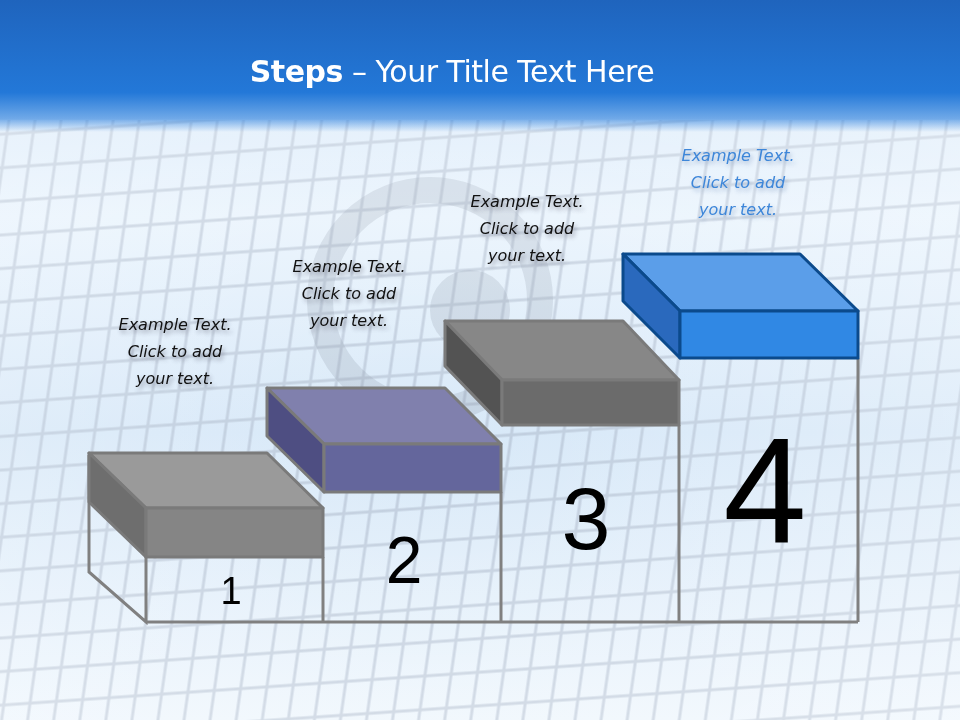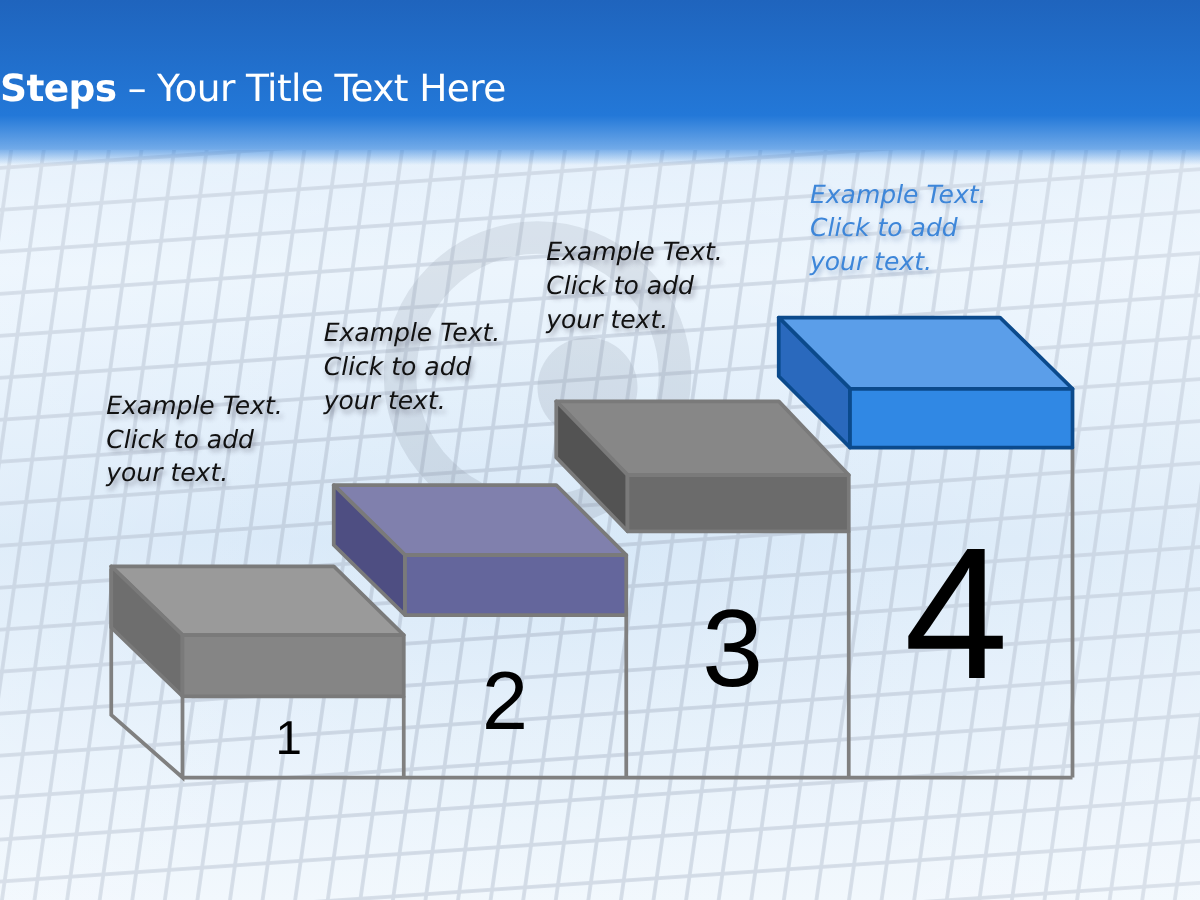--- a/index.html
+++ b/index.html
@@ -2,25 +2,25 @@
 <html><head>
   <meta charset="utf-8">
   <style>
     html, body { margin: 0; padding: 0; }
     body { width: 960px; height: 720px; overflow: hidden; position: relative; font-family: "DejaVu Sans", sans-serif; }
     .bg { position: absolute; left: 0; top: 0; width: 960px; height: 720px;
       background: linear-gradient(180deg, #cfe3f7 0%, #e8f3fd 30%, #d7e8f8 60%, #eef6fd 100%); }
     .grid { position: absolute; left: 0; top: 0; width: 960px; height: 720px; }
     .header { position: absolute; left: 0; top: 0; width: 960px; height: 132px;
       background: linear-gradient(180deg, #1f64bd 0%, #2378d8 70%, rgba(40,125,220,0.6) 90%, rgba(60,140,225,0) 100%); }
-    .title { position: absolute; left: 0; top: 54px; width: 904px; color: #ffffff;
+    .title { position: absolute; left: 0; top: 54px; width: 904px; text-align: center; color: #ffffff;
       font-family: "DejaVu Sans", sans-serif; font-size: 30px; letter-spacing: -0.5px; }
     .title b { font-weight: bold; }
-    .caption { position: absolute; width: 180px; text-align: left; font-family: "DejaVu Sans", sans-serif;
-      font-style: italic; font-size: 20px; line-height: 27px; color: #111111;
+    .caption { position: absolute; width: 180px; text-align: center; font-family: "DejaVu Sans", sans-serif;
+      font-style: italic; font-size: 16px; line-height: 27px; color: #111111;
       text-shadow: 2px 3px 4px rgba(60,60,80,0.45); }
     .caption.blue { color: #3d86d9; text-shadow: 2px 3px 4px rgba(40,80,140,0.35); }
     .steps { position: absolute; left: 0; top: 0; width: 960px; height: 720px; }
     .num { position: absolute; text-align: center; color: #000; font-family: "Liberation Sans", sans-serif; }
   </style>
 </head>
 <body>
 
 <div class="bg"></div>
 

